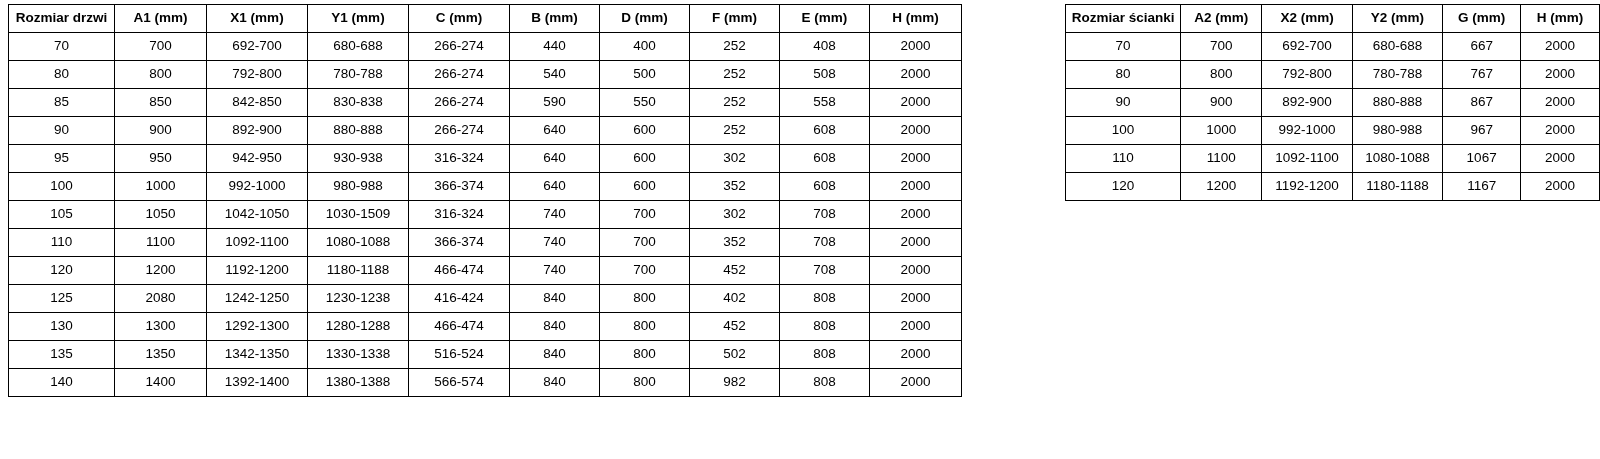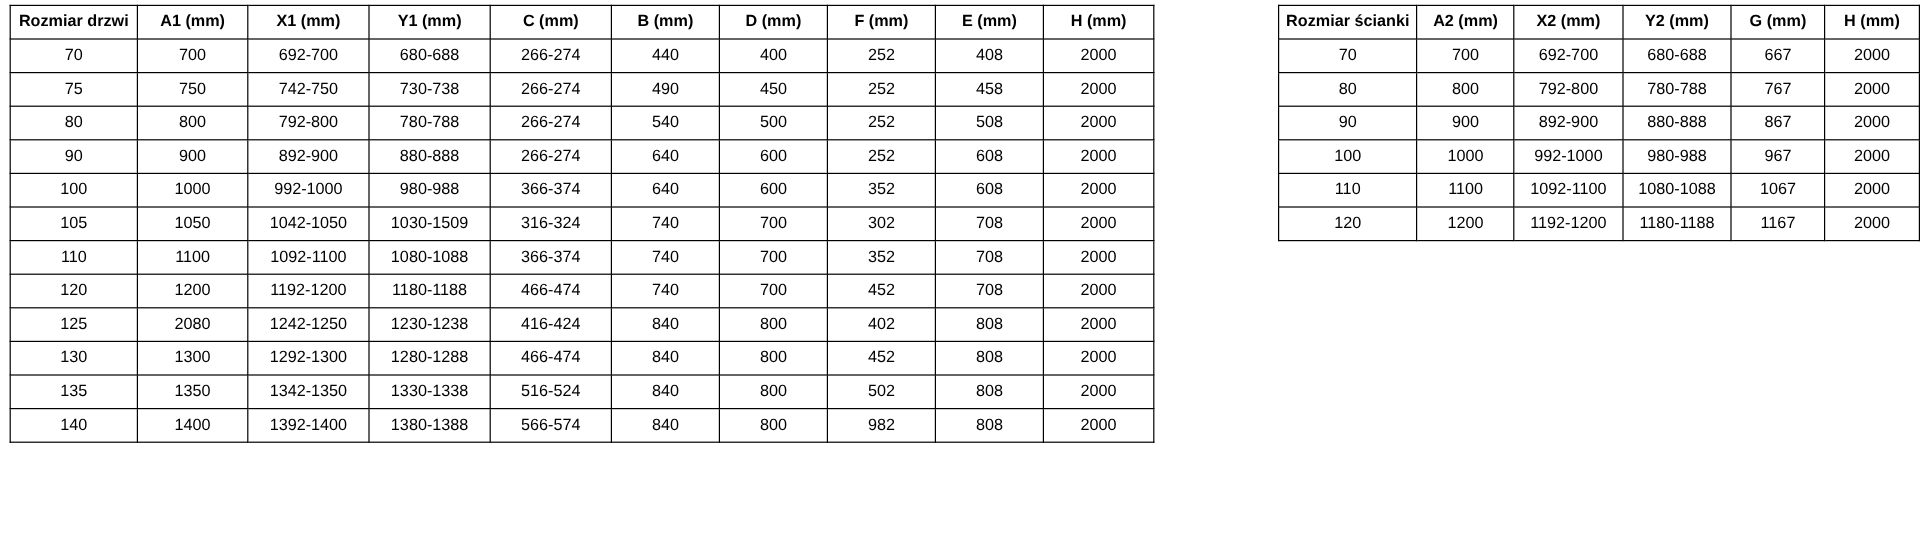--- a/index.html
+++ b/index.html
@@ -114,52 +114,64 @@
             <td>692-700</td>
             <td>680-688</td>
             <td>266-274</td>
             <td>440</td>
             <td>400</td>
             <td>252</td>
             <td>408</td>
             <td>2000</td>
           </tr>
           <tr>
-            <td>75</td>
-            <td>750</td>
-            <td>742-750</td>
-            <td>730-738</td>
-            <td>266-274</td>
-            <td>490</td>
-            <td>450</td>
-            <td>252</td>
-            <td>458</td>
-            <td>2000</td>
-          </tr>
-          <tr>
             <td>80</td>
             <td>800</td>
             <td>792-800</td>
             <td>780-788</td>
             <td>266-274</td>
             <td>540</td>
             <td>500</td>
             <td>252</td>
             <td>508</td>
+            <td>2000</td>
+          </tr>
+          <tr>
+            <td>85</td>
+            <td>850</td>
+            <td>842-850</td>
+            <td>830-838</td>
+            <td>266-274</td>
+            <td>590</td>
+            <td>550</td>
+            <td>252</td>
+            <td>558</td>
             <td>2000</td>
           </tr>
           <tr>
             <td>90</td>
             <td>900</td>
             <td>892-900</td>
             <td>880-888</td>
             <td>266-274</td>
             <td>640</td>
             <td>600</td>
             <td>252</td>
+            <td>608</td>
+            <td>2000</td>
+          </tr>
+          <tr>
+            <td>95</td>
+            <td>950</td>
+            <td>942-950</td>
+            <td>930-938</td>
+            <td>316-324</td>
+            <td>640</td>
+            <td>600</td>
+            <td>302</td>
             <td>608</td>
             <td>2000</td>
           </tr>
           <tr>
             <td>100</td>
             <td>1000</td>
             <td>992-1000</td>
             <td>980-988</td>
             <td>366-374</td>
             <td>640</td>

